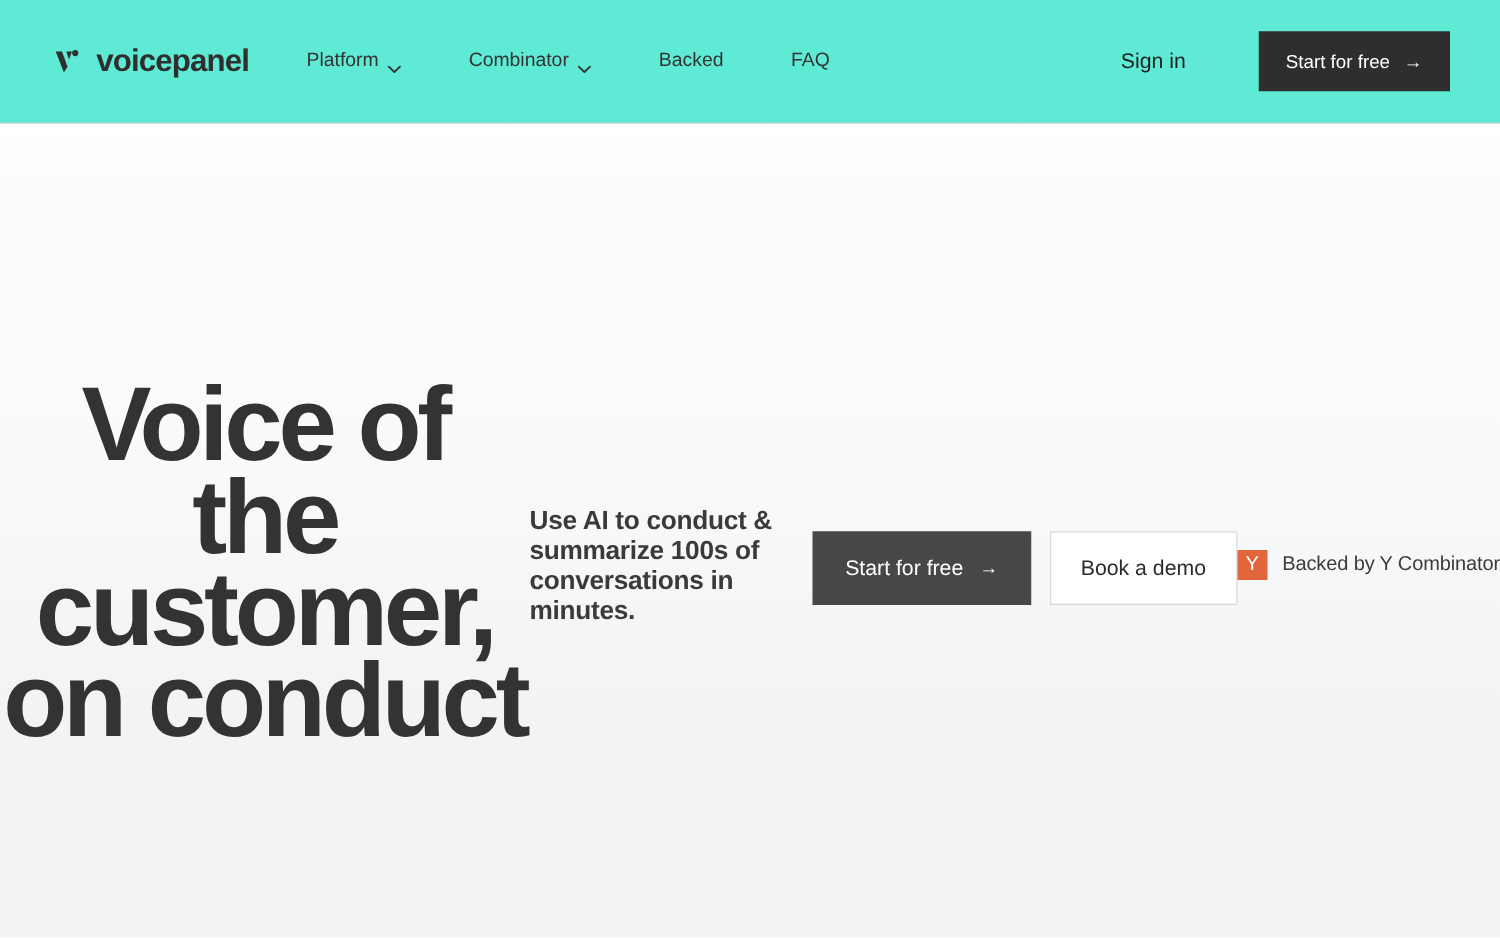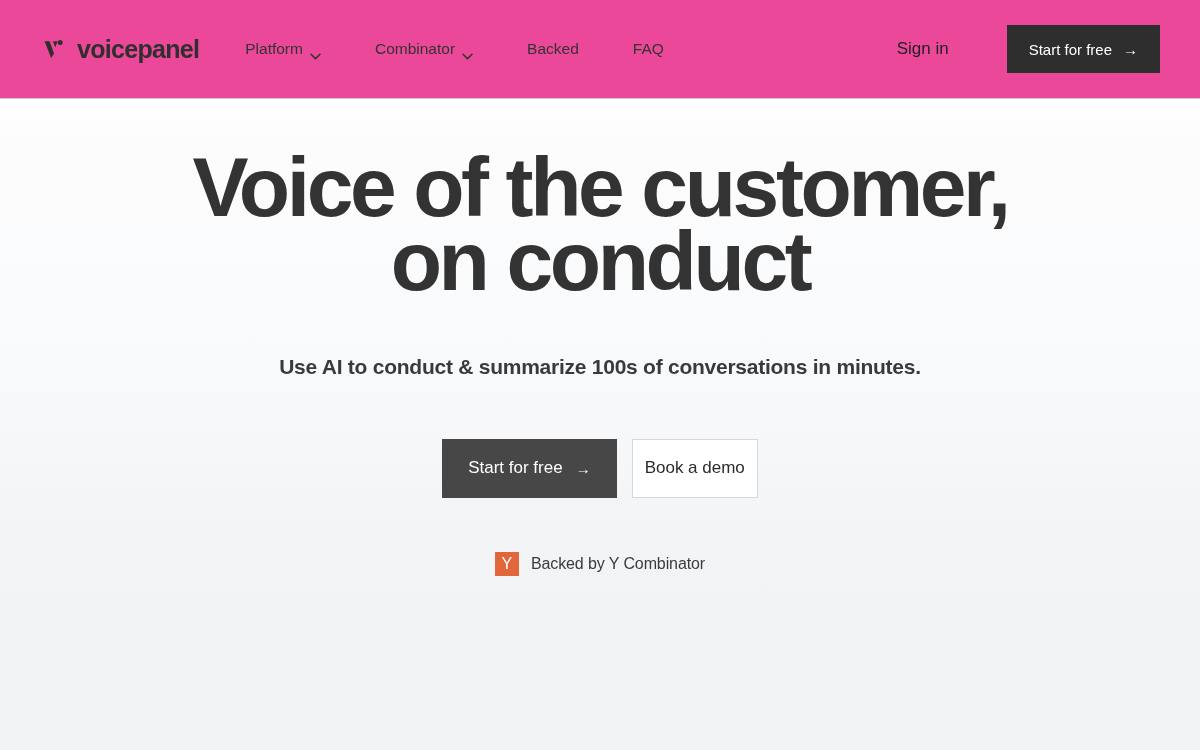--- a/index.html
+++ b/index.html
@@ -22,21 +22,21 @@
     height: 750px;
     display: flex;
     flex-direction: column;
     position: relative;
   }
 
   
   .header {
     height: 99px;
     flex: 0 0 99px;
-    background: #ec4899;
+    background: #5eead4;
     border-bottom: 1px solid #c9ccd0;
     display: flex;
     align-items: center;
     padding: 0 40px;
     position: relative;
   }
 
   .brand {
     display: flex;
     align-items: center;
@@ -119,21 +119,21 @@
     font-size: 15px;
     line-height: 1;
     display: inline-block;
   }
 
   
   .hero {
     flex: 1 1 auto;
     position: relative;
     display: flex;
-    flex-direction: column;
+    flex-direction: row;
     align-items: center;
     background: linear-gradient(
       to bottom,
       #ffffff 0px,
       #fcfcfd 44px,
       #fafbfc 200px,
       #f7f8fa 330px,
       #f3f4f6 430px,
       #f2f3f5 520px,
       #f2f3f5 100%
@@ -181,21 +181,21 @@
     cursor: pointer;
     font-family: inherit;
     white-space: nowrap;
   }
 
   .btn-outline-lg {
     background: #ffffff;
     color: #2b2b2b;
     font-size: 17px;
     height: 59px;
-    padding: 0 12px;
+    padding: 0 24px;
     display: inline-flex;
     align-items: center;
     justify-content: flex-start;
     border: 1px solid #d5d7db;
     cursor: pointer;
     font-family: inherit;
     white-space: nowrap;
   }
 
   .yc-badge {

